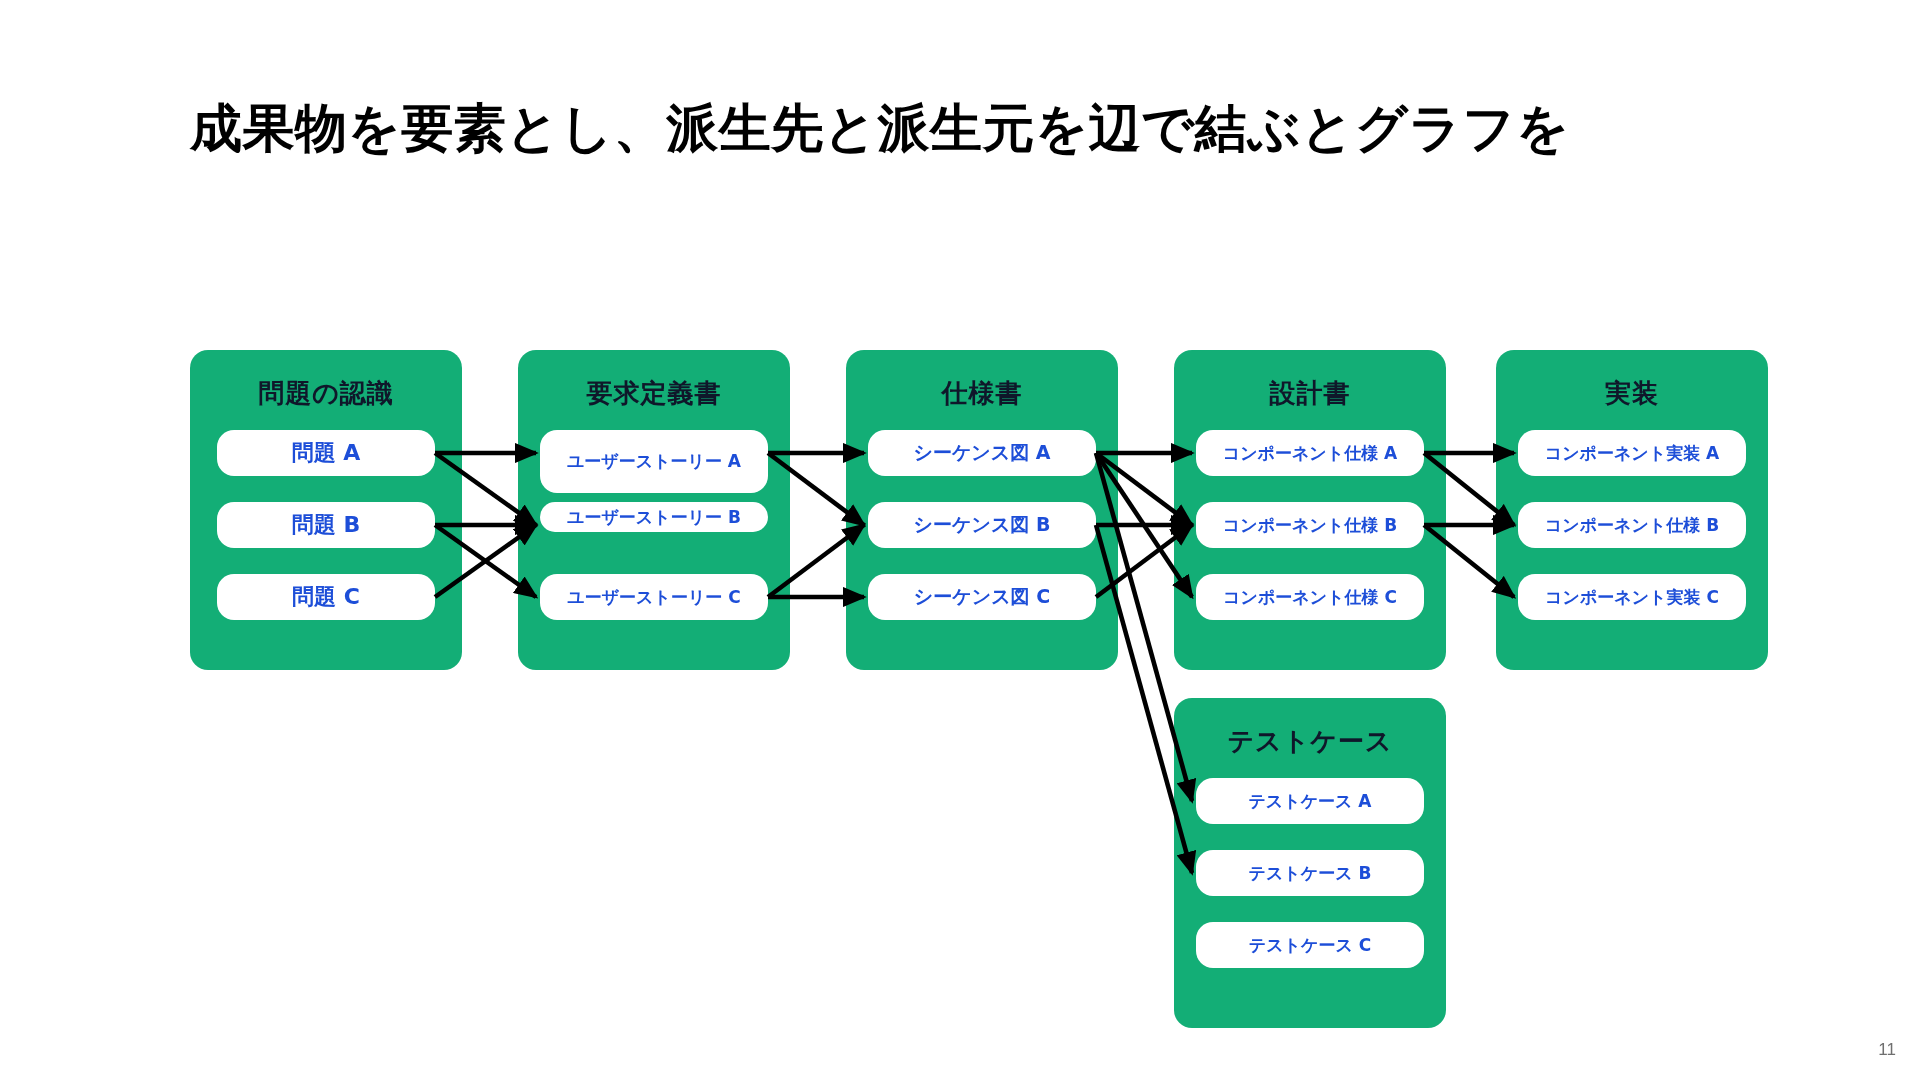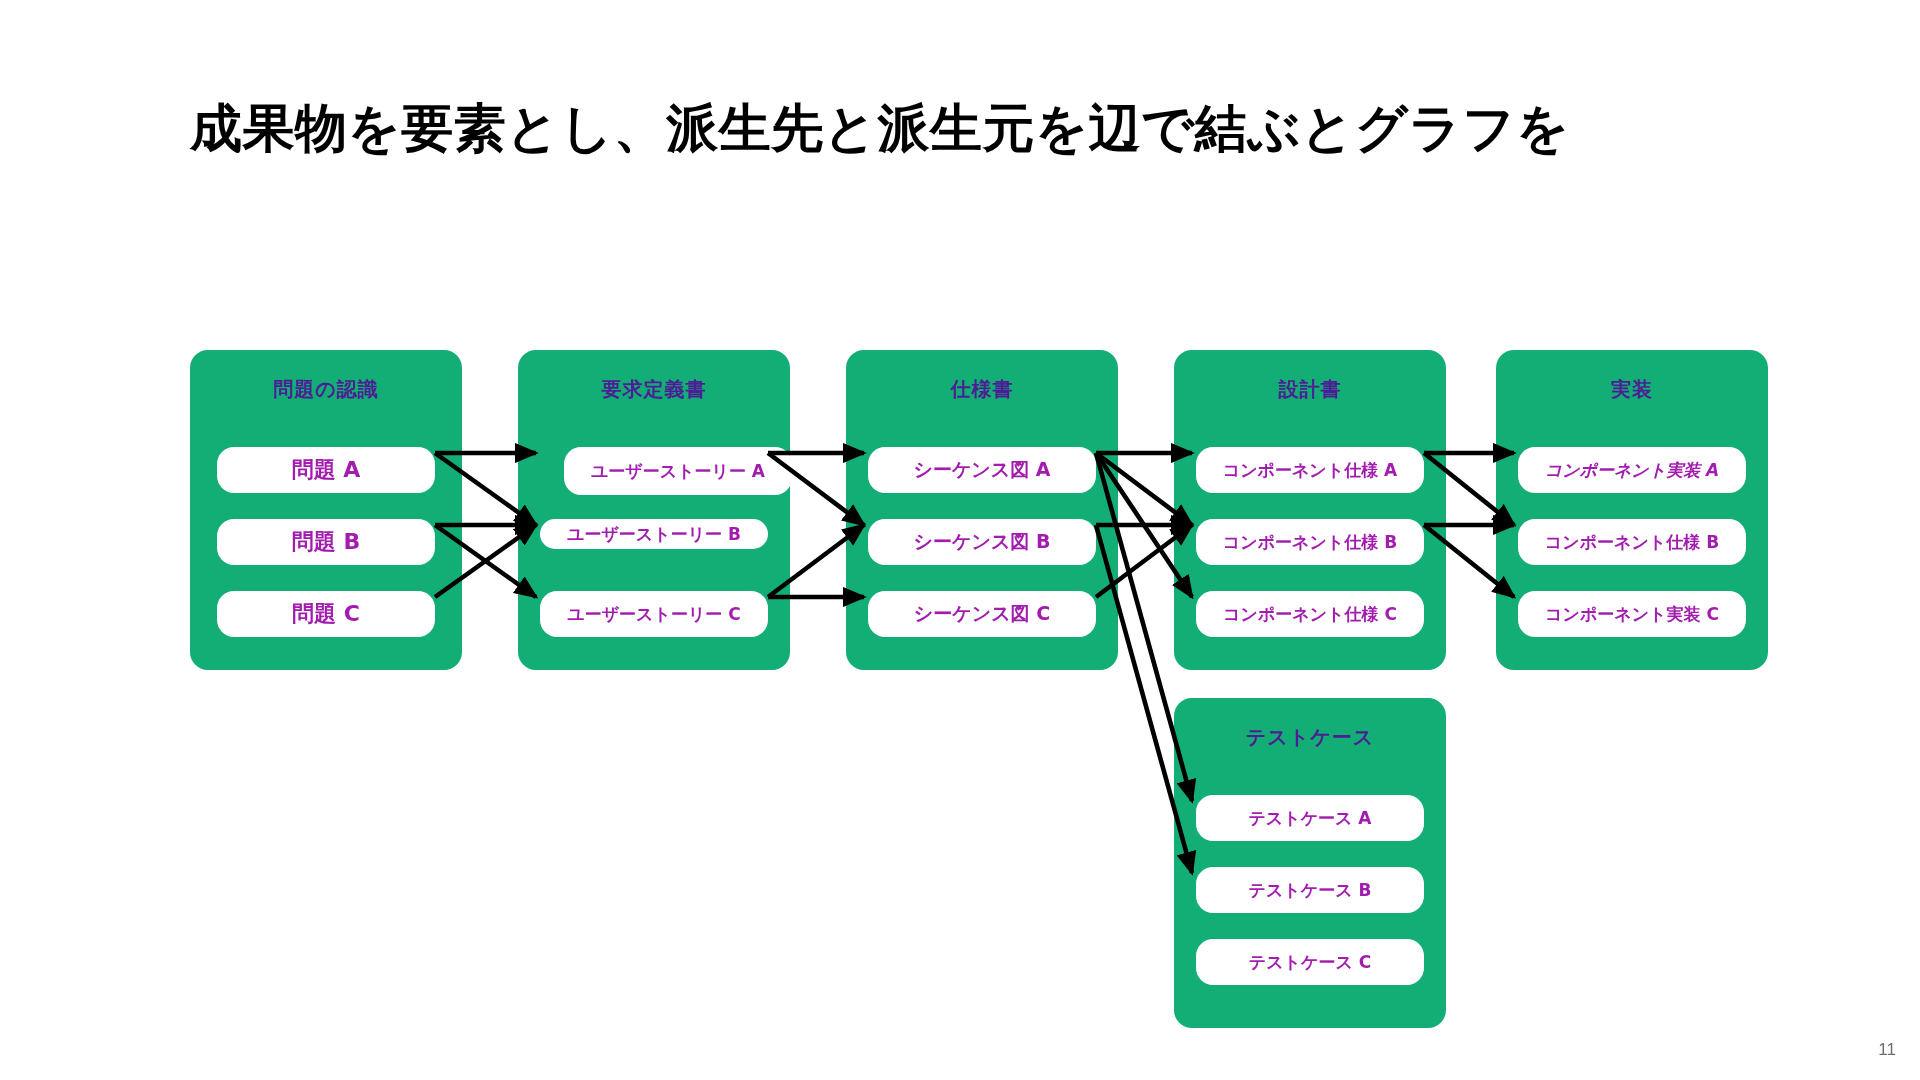--- a/index.html
+++ b/index.html
@@ -72,37 +72,36 @@
     border-radius: 18px;
     z-index: 2;
     box-sizing: border-box;
   }
   .group-title {
     position: absolute;
     left: 0;
     right: 0;
     top: 26px;
     text-align: center;
-    color: #4c1d95;
-    font-size: 20px;
+    color: #0f172a;
+    font-size: 26px;
     font-weight: 700;
     letter-spacing: 1px;
   }
   .node {
     position: absolute;
     background: #ffffff;
     border-radius: 17px;
     display: flex;
     align-items: center;
     justify-content: center;
-    color: #a21caf;
+    color: #1d4ed8;
     font-weight: 700;
     box-sizing: border-box;
     z-index: 3;
-    margin-top: 17px;
   }
   .node.small { font-size: 17px; }
   .node.mid   { font-size: 19px; }
   .node.big   { font-size: 22px; }
 
   
   #page-number {
     position: absolute;
     right: 24px;
     bottom: 20px;
@@ -151,39 +150,39 @@
   <div id="groups-host">
       <div class="group-box" style="left: 190px; top: 350px; width: 272px; height: 320px;">
         <div class="group-title">問題の認識</div>
       </div>
       <div class="node big" style="left: 217px; top: 430px; width: 218px; height: 46px;">問題 A</div>
       <div class="node big" style="left: 217px; top: 502px; width: 218px; height: 46px;">問題 B</div>
       <div class="node big" style="left: 217px; top: 574px; width: 218px; height: 46px;">問題 C</div>
       <div class="group-box" style="left: 518px; top: 350px; width: 272px; height: 320px;">
         <div class="group-title">要求定義書</div>
       </div>
-      <div class="node small" style="left: 564px; top: 430px; width: 228px; height: 48px;">ユーザーストーリー A</div>
+      <div class="node small" style="left: 540px; top: 430px; width: 228px; height: 63px;">ユーザーストーリー A</div>
       <div class="node small" style="left: 540px; top: 502px; width: 228px; height: 30px;">ユーザーストーリー B</div>
       <div class="node small" style="left: 540px; top: 574px; width: 228px; height: 46px;">ユーザーストーリー C</div>
       <div class="group-box" style="left: 846px; top: 350px; width: 272px; height: 320px;">
         <div class="group-title">仕様書</div>
       </div>
       <div class="node mid" style="left: 868px; top: 430px; width: 228px; height: 46px;">シーケンス図 A</div>
       <div class="node mid" style="left: 868px; top: 502px; width: 228px; height: 46px;">シーケンス図 B</div>
       <div class="node mid" style="left: 868px; top: 574px; width: 228px; height: 46px;">シーケンス図 C</div>
       <div class="group-box" style="left: 1174px; top: 350px; width: 272px; height: 320px;">
         <div class="group-title">設計書</div>
       </div>
       <div class="node small" style="left: 1196px; top: 430px; width: 228px; height: 46px;">コンポーネント仕様 A</div>
       <div class="node small" style="left: 1196px; top: 502px; width: 228px; height: 46px;">コンポーネント仕様 B</div>
       <div class="node small" style="left: 1196px; top: 574px; width: 228px; height: 46px;">コンポーネント仕様 C</div>
       <div class="group-box" style="left: 1496px; top: 350px; width: 272px; height: 320px;">
         <div class="group-title">実装</div>
       </div>
-      <div class="node small" style="left: 1518px; top: 430px; width: 228px; height: 46px; font-style: italic;">コンポーネント実装 A</div>
+      <div class="node small" style="left: 1518px; top: 430px; width: 228px; height: 46px;">コンポーネント実装 A</div>
       <div class="node small" style="left: 1518px; top: 502px; width: 228px; height: 46px;">コンポーネント仕様 B</div>
       <div class="node small" style="left: 1518px; top: 574px; width: 228px; height: 46px;">コンポーネント実装 C</div>
       <div class="group-box" style="left: 1174px; top: 698px; width: 272px; height: 330px;">
         <div class="group-title">テストケース</div>
       </div>
       <div class="node small" style="left: 1196px; top: 778px; width: 228px; height: 46px;">テストケース A</div>
       <div class="node small" style="left: 1196px; top: 850px; width: 228px; height: 46px;">テストケース B</div>
       <div class="node small" style="left: 1196px; top: 922px; width: 228px; height: 46px;">テストケース C</div>
     </div>
 </div>

